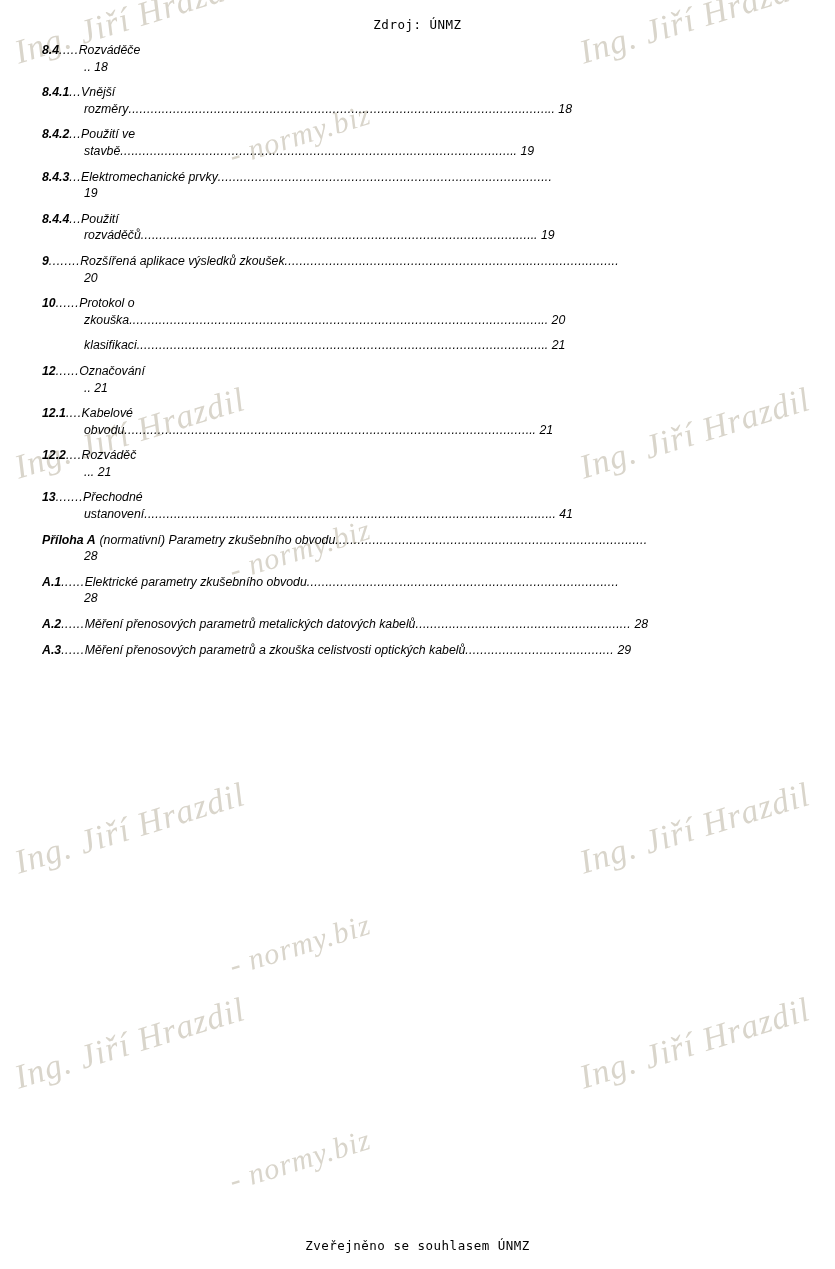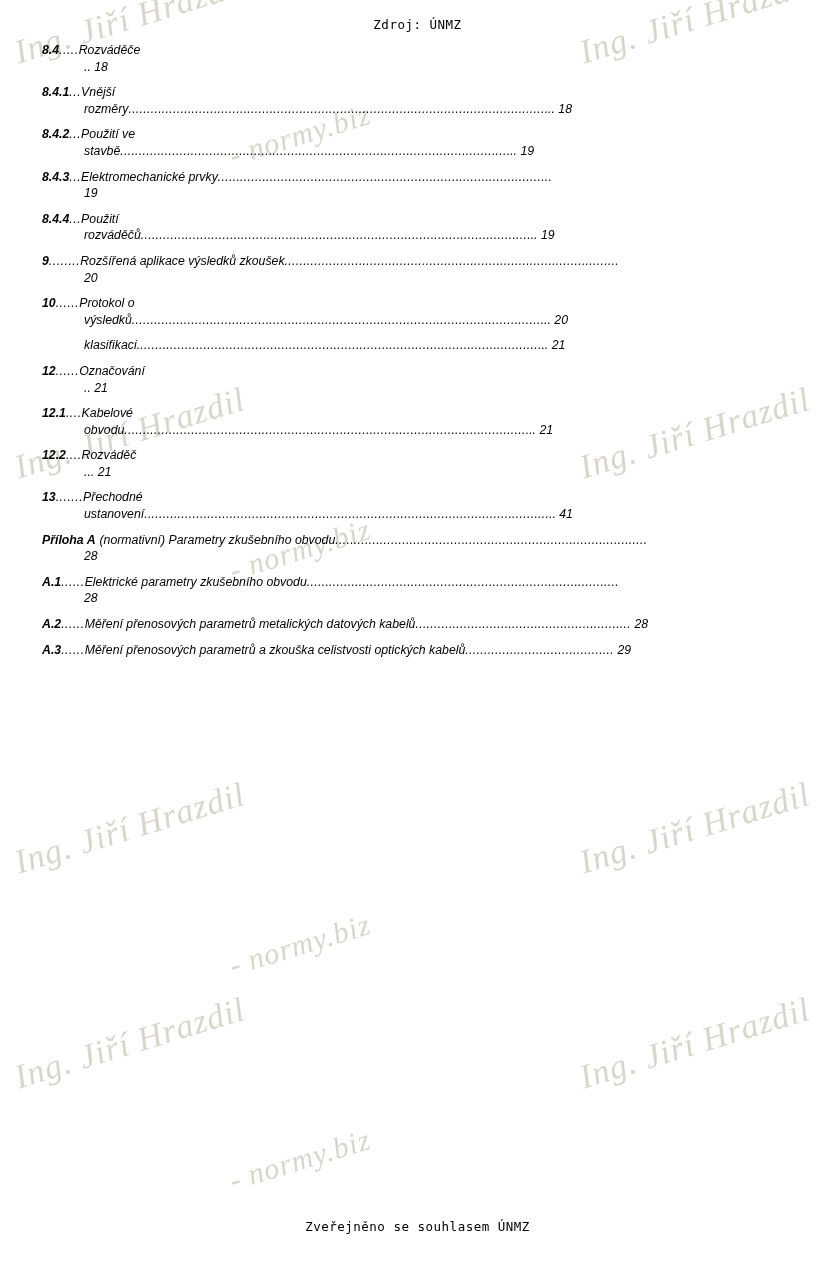--- a/index.html
+++ b/index.html
@@ -90,21 +90,21 @@
     white-space: nowrap;
     vertical-align: bottom;
     letter-spacing: 0.3px;
   }
   .pg {
     white-space: nowrap;
   }
 
   .footer {
     position: absolute;
-    bottom: 35px;
+    bottom: 16px;
     left: 0;
     width: 100%;
     text-align: center;
     font-family: "DejaVu Sans Mono", "Liberation Mono", monospace;
     font-size: 12.5px;
     letter-spacing: 0.5px;
     z-index: 2;
   }
 </style>
 </head>
@@ -149,21 +149,21 @@
       <div class="toc-row">
         <span class="line1"><span class="num">8.4.4</span><span class="lead">...</span><span>Použití </span></span>
         <span class="line2"><span>rozváděčů</span><span class="dots">........................................................................................................</span><span class="pg">... 19</span></span>
       </div>
       <div class="toc-row">
         <span class="line1"><span class="num">9</span><span class="lead">........</span><span>Rozšířená aplikace výsledků zkoušek</span><span class="dots">..........................................................................................</span></span>
         <span class="line2"><span class="pg">20</span></span>
       </div>
       <div class="toc-row">
         <span class="line1"><span class="num">10</span><span class="lead">......</span><span>Protokol o </span></span>
-        <span class="line2"><span>výsledků</span><span class="dots">..............................................................................................................</span><span class="pg">... 20</span></span>
+        <span class="line2"><span>zkouška</span><span class="dots">..............................................................................................................</span><span class="pg">... 20</span></span>
       </div>
       <div class="toc-row">
         <span class="line2"><span>klasifikaci</span><span class="dots">............................................................................................................</span><span class="pg">... 21</span></span>
       </div>
       <div class="toc-row">
         <span class="line1"><span class="num">12</span><span class="lead">......</span><span>Označování</span></span>
         <span class="line2"><span class="pg">.. 21</span></span>
       </div>
       <div class="toc-row">
         <span class="line1"><span class="num">12.1</span><span class="lead">....</span><span>Kabelové </span></span>

